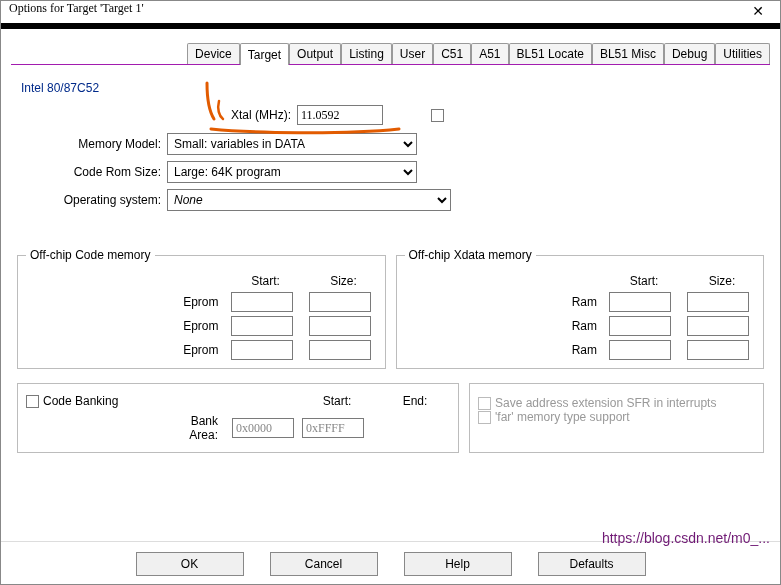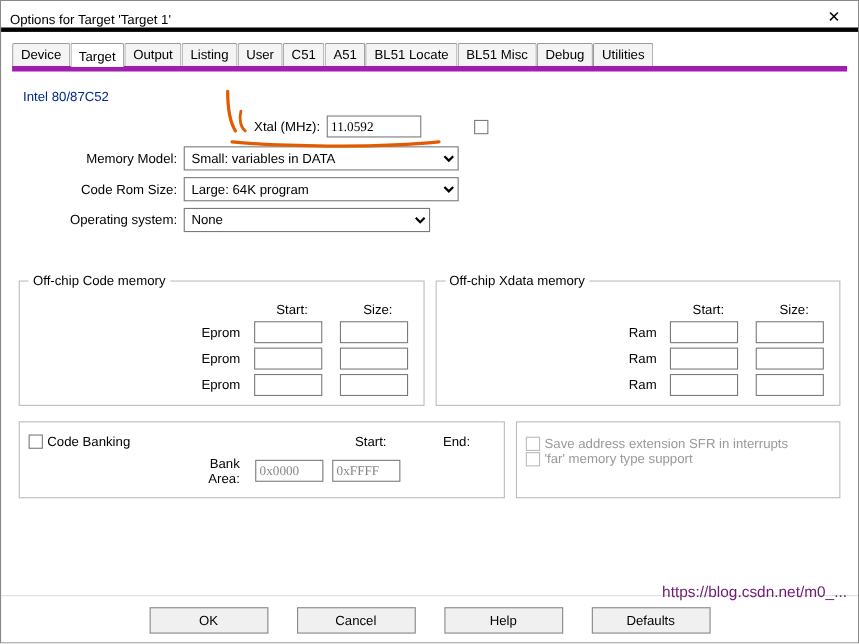--- a/index.html
+++ b/index.html
@@ -19,43 +19,45 @@
     height: 585px;
     border: 1px solid #888;
     background: #fff;
     display: flex;
     flex-direction: column;
     position: relative;
   }
   .titlebar {
     height: 28px;
     display: flex;
-    align-items: flex-end;
+    align-items: flex-start;
     justify-content: space-between;
     padding: 0 8px 0 8px;
     background: #fff;
-    border-bottom: 4px solid #000000;
+    border-bottom: 6px solid #000000;
+    font-family: Liberation Serif, serif;
   }
   .titlebar-text { font-size: 12px; }
   .close-x {
     font-size: 14px;
     padding: 2px 8px;
     cursor: pointer;
   }
   .content {
     flex: 1;
     padding: 12px 10px 6px 10px;
     position: relative;
   }
   .tabstrip {
     display: flex;
     align-items: flex-end;
-    border-bottom: 5px solid #a21caf;
+    border-bottom: 1px solid #a21caf;
     height: 24px;
     margin-bottom: 6px;
+    justify-content: flex-end;
   }
   .tab {
     padding: 3px 7px;
     border: 1px solid #999;
     border-bottom: none;
     background: #f4f4f4;
     margin-right: 0px;
     border-top-left-radius: 2px;
     border-top-right-radius: 2px;
     cursor: pointer;
@@ -206,21 +208,21 @@
         <select class="combo" style="width:250px;"><option>Small: variables in DATA</option></select>
       </div>
 
       <div class="row" style="margin-bottom:6px;">
         <div class="lbl-right" style="width:150px;">Code Rom Size:</div>
         <select class="combo" style="width:250px;"><option>Large: 64K program</option></select>
       </div>
 
       <div class="row">
         <div class="lbl-right" style="width:150px;">Operating system:</div>
-        <select class="combo" style="width:224px;"><option>None</option></select>
+        <select class="combo" style="width:284px;font-style:italic;"><option>None</option></select>
       </div>
 
       <div style="height:30px;"></div>
 
       <div class="dual">
         <div class="groupbox">
           <div class="legend">Off-chip Code memory</div>
           <div class="mem-table" id="code-mem-table">
               <div></div>
               <div class="hdr">Start:</div>

